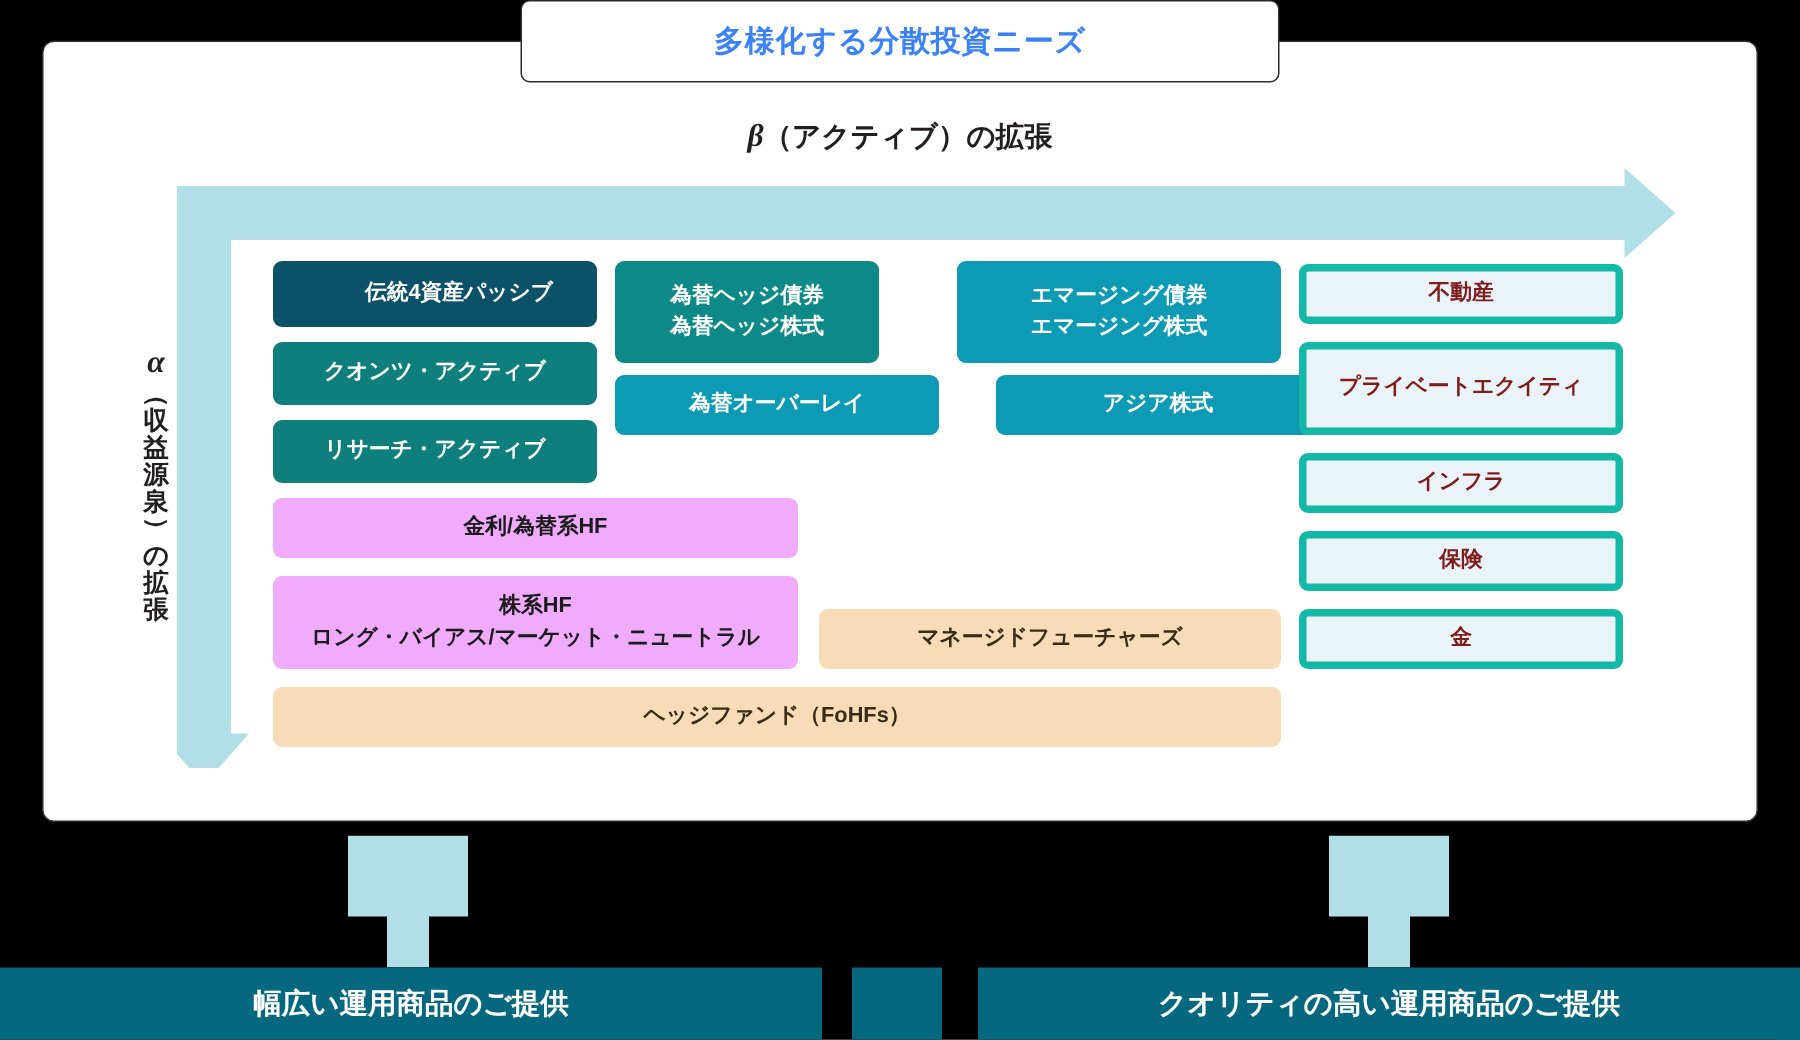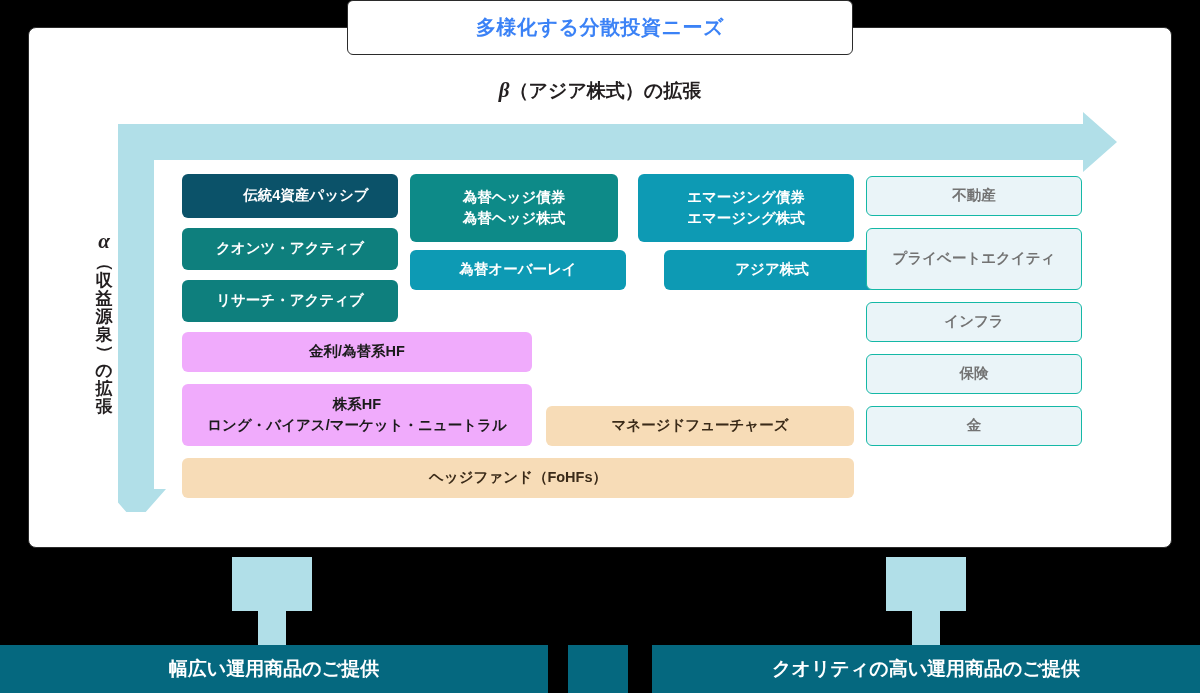--- a/index.html
+++ b/index.html
@@ -123,21 +123,21 @@
     font-size: 14.5px;
     line-height: 1.45;
     z-index: 4;
   }
   .sk-navy   { background: #0b5269; color: #ffffff; padding-left: 32px; }
   .sk-teal   { background: #0e7f7d; color: #ffffff; }
   .sk-teal2  { background: #0d8a88; color: #ffffff; }
   .sk-cyan   { background: #0d9ab4; color: #ffffff; }
   .sk-orange { background: #f0abfc; color: #1b1b1b; }
   .sk-lorange{ background: #f7dcb7; color: #3a2a18; }
-  .sk-light  { background: #eaf4f8; color: #737373; border: 1px solid #14b8a6; font-family: Liberation Serif, serif; }
+  .sk-light  { background: #eaf4f8; color: #7f1d1d; border: 5px solid #14b8a6; font-family: Liberation Serif, serif; }
 
   
   .connector { position: absolute; z-index: 3; }
 
   
   .bottom-bar {
     position: absolute;
     background: #05687f;
     display: flex;
     align-items: center;
@@ -157,21 +157,21 @@
 </head>
 <body>
 
 <div id="main-panel"></div>
 
 <div id="title-box">
   <span class="t">多様化する分散投資ニーズ</span>
 </div>
 
 <div id="beta-label">
-  <span class="beta-glyph">β</span><span>（アジア株式）の拡張</span>
+  <span class="beta-glyph">β</span><span>（アクティブ）の拡張</span>
 </div>
 
 <div id="alpha-label">
   <span class="alpha-glyph">α</span>
   <span class="rot">（</span>
   <span class="ch">収</span>
   <span class="ch">益</span>
   <span class="ch">源</span>
   <span class="ch">泉</span>
   <span class="rot">）</span>
@@ -188,21 +188,21 @@
 <div class="gbox sk-navy" style="left:182px;top:174px;width:216px;height:44px;">
   <span>伝統4資産パッシブ</span>
 </div>
 <div class="gbox sk-teal" style="left:182px;top:228px;width:216px;height:42px;">
   <span>クオンツ・アクティブ</span>
 </div>
 <div class="gbox sk-teal" style="left:182px;top:280px;width:216px;height:42px;">
   <span>リサーチ・アクティブ</span>
 </div>
 
-<div class="gbox sk-teal2" style="left:410px;top:174px;width:208px;height:68px;flex-direction:column;">
+<div class="gbox sk-teal2" style="left:410px;top:174px;width:176px;height:68px;flex-direction:column;">
   <span>為替ヘッジ債券</span>
   <span>為替ヘッジ株式</span>
 </div>
 <div class="gbox sk-cyan" style="left:410px;top:250px;width:216px;height:40px;">
   <span>為替オーバーレイ</span>
 </div>
 
 <div class="gbox sk-cyan" style="left:638px;top:174px;width:216px;height:68px;flex-direction:column;">
   <span>エマージング債券</span>
   <span>エマージング株式</span>

